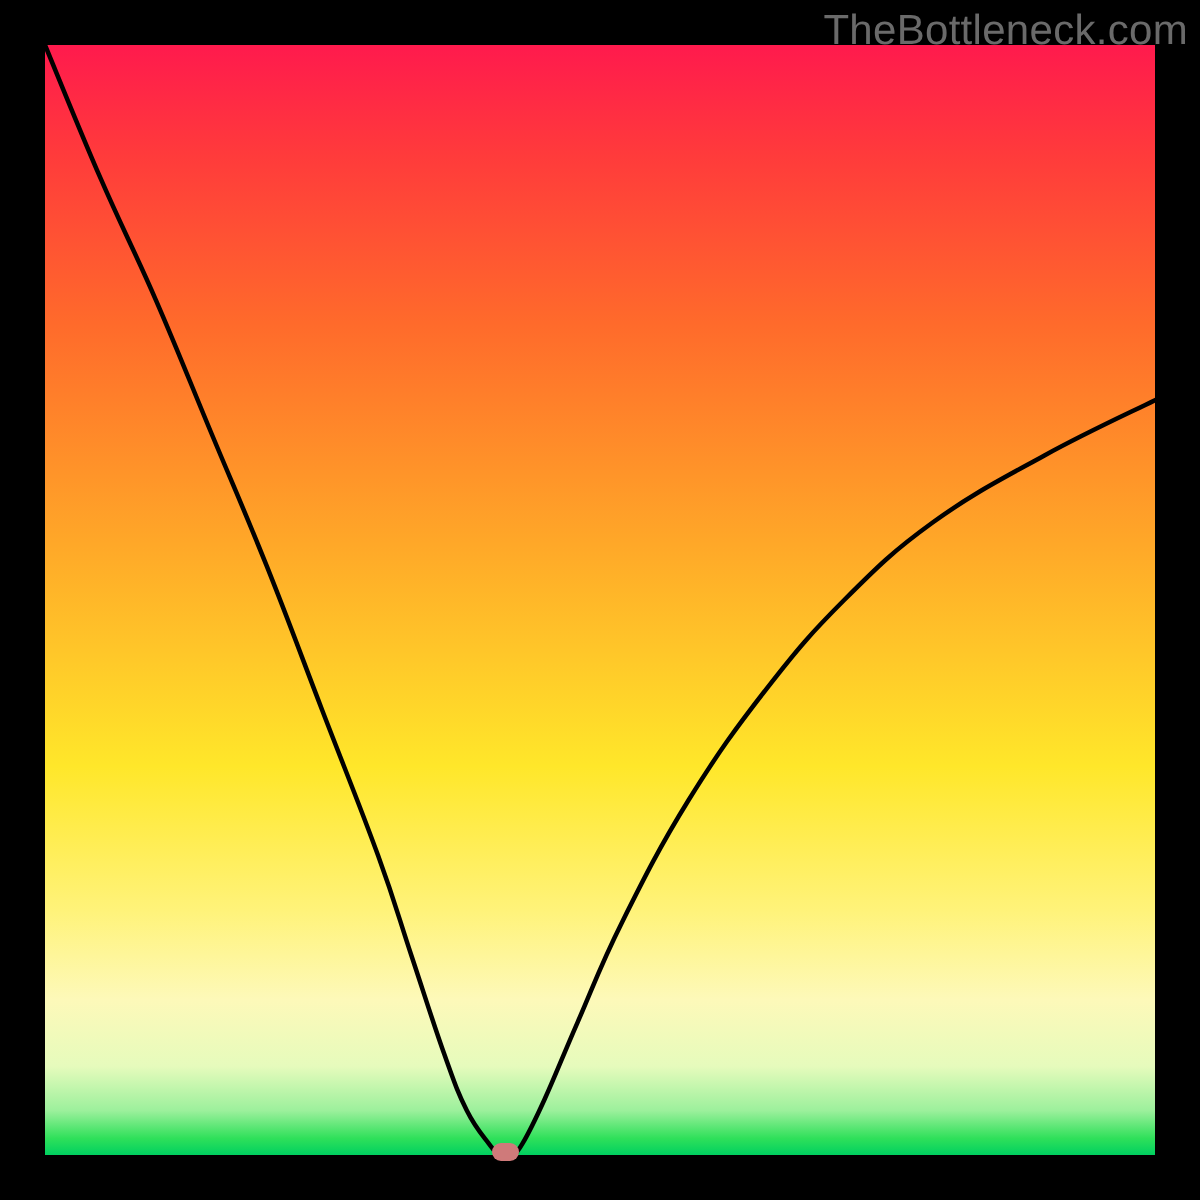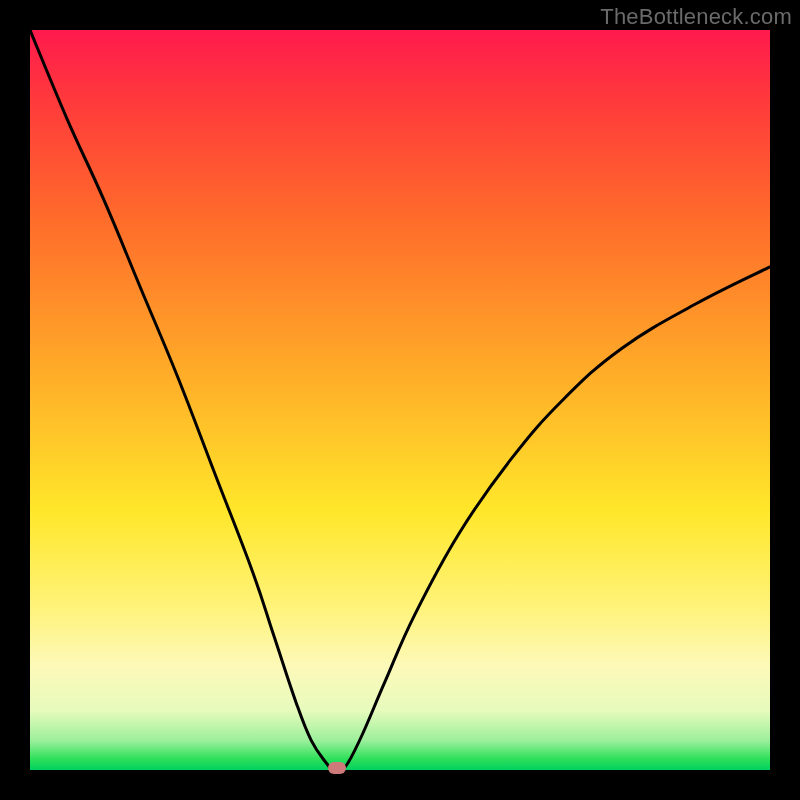--- a/index.html
+++ b/index.html
@@ -37,21 +37,21 @@
       #9cf09c 96%,
       #2fe05a 98.5%,
       #00d060 100%
     );
   }
   .watermark {
     position: absolute;
     top: 4px;
     right: 8px;
     color: #6a6a6a;
-    font-size: 22px;
+    font-size: 28px;
     font-weight: 500;
     letter-spacing: 0.2px;
   }
   svg.curve {
     position: absolute;
     left: 0;
     top: 0;
     width: 740px;
     height: 740px;
   }

